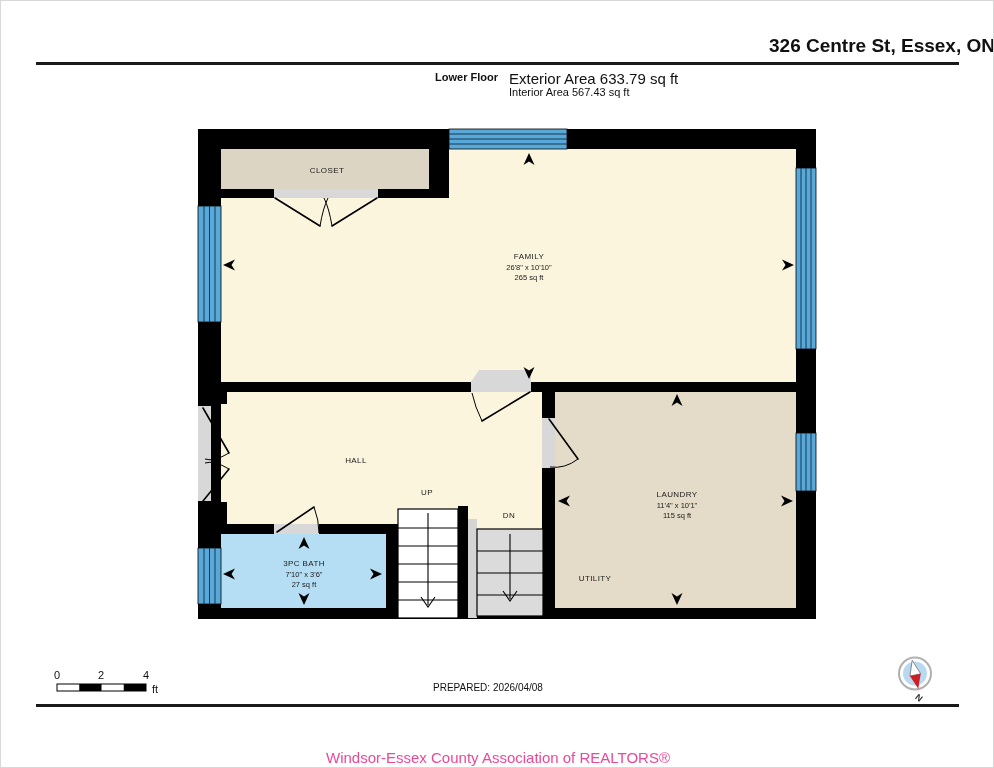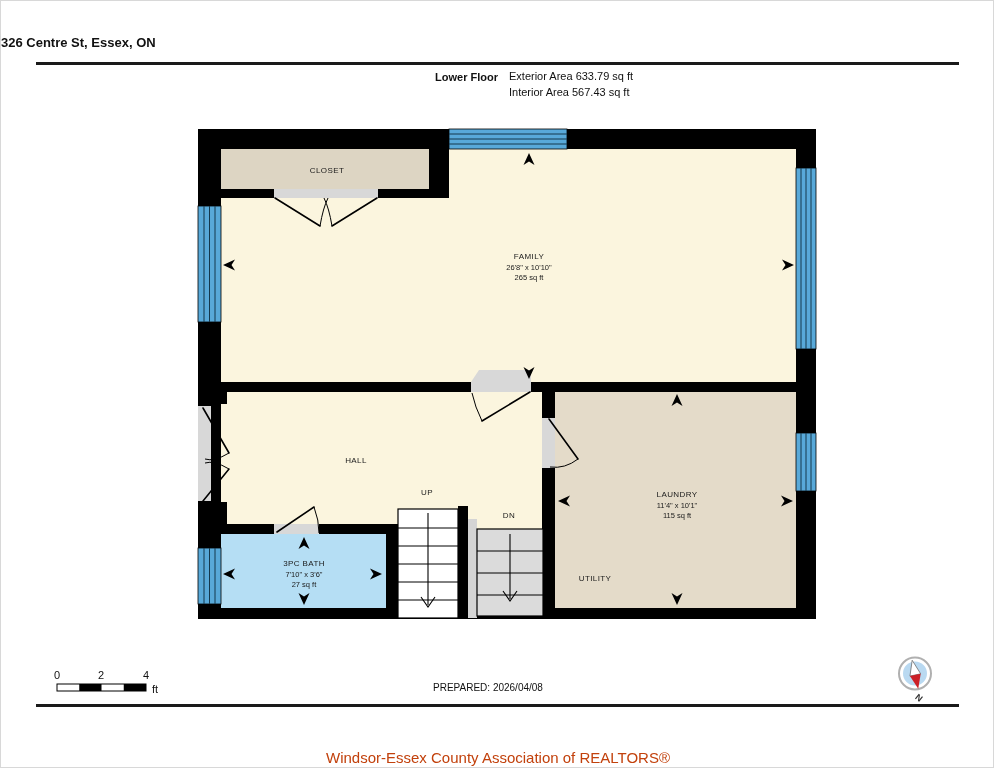--- a/index.html
+++ b/index.html
@@ -1,27 +1,27 @@
 <!DOCTYPE html>
 <html><head>
 <meta charset="utf-8">
 <style>
   html,body{margin:0;padding:0;background:#fff;}
   .page{position:relative;width:994px;height:768px;background:#fff;overflow:hidden;
         font-family:"Liberation Sans",sans-serif;box-sizing:border-box;border:1px solid #d8d8d8;}
   .abs{position:absolute;}
-  .title{top:34px;left:0;width:994px;text-align:left;font-size:13px;font-weight:bold;color:#111;}
+  .title{top:34px;left:0;width:994px;text-align:right;font-size:19px;font-weight:bold;color:#111;}
   .rule{left:35px;width:923px;height:3px;background:#1a1a1a;}
   .rule-top{top:61px;}
   .rule-bottom{top:703px;}
   .floor-label{top:70px;left:337px;width:160px;text-align:right;font-size:11px;font-weight:bold;color:#111;}
-  .area-line1{top:69px;left:508px;font-size:11px;color:#111;}
+  .area-line1{top:69px;left:508px;font-size:15px;color:#111;}
   .area-line2{top:85px;left:508px;font-size:11px;color:#111;}
   .disclaimer{top:711px;left:40px;width:920px;font-size:10px;color:#1a1a1a;}
-  .association{top:748px;left:0;width:994px;text-align:center;font-size:15px;color:#c2410c;}
+  .association{top:748px;left:0;width:994px;text-align:center;font-size:15px;color:#ec4899;}
   svg{position:absolute;top:0;left:0;}
   .wall{fill:#000;}
   .floor{fill:#FBF5DE;}
   .closet-fill{fill:#DDD5C3;}
   .laundry-fill{fill:#E4DBC9;}
   .bath-fill{fill:#B5DEF4;}
   .opening{fill:#D8D8D8;}
   .win{fill:#58A9D9;stroke:#000;stroke-width:.8;}
   .winline{stroke:#14384d;stroke-width:1;fill:none;}
   .leaf{stroke:#000;stroke-width:1.6;fill:none;stroke-linecap:round;}

